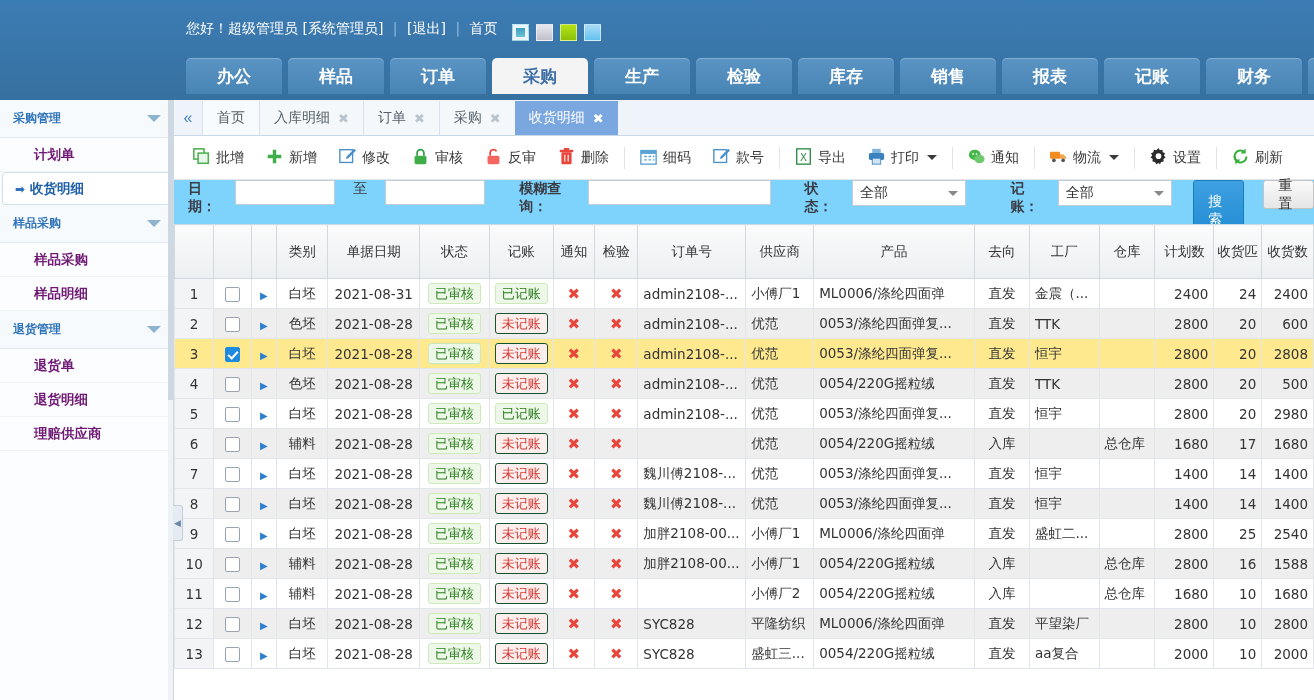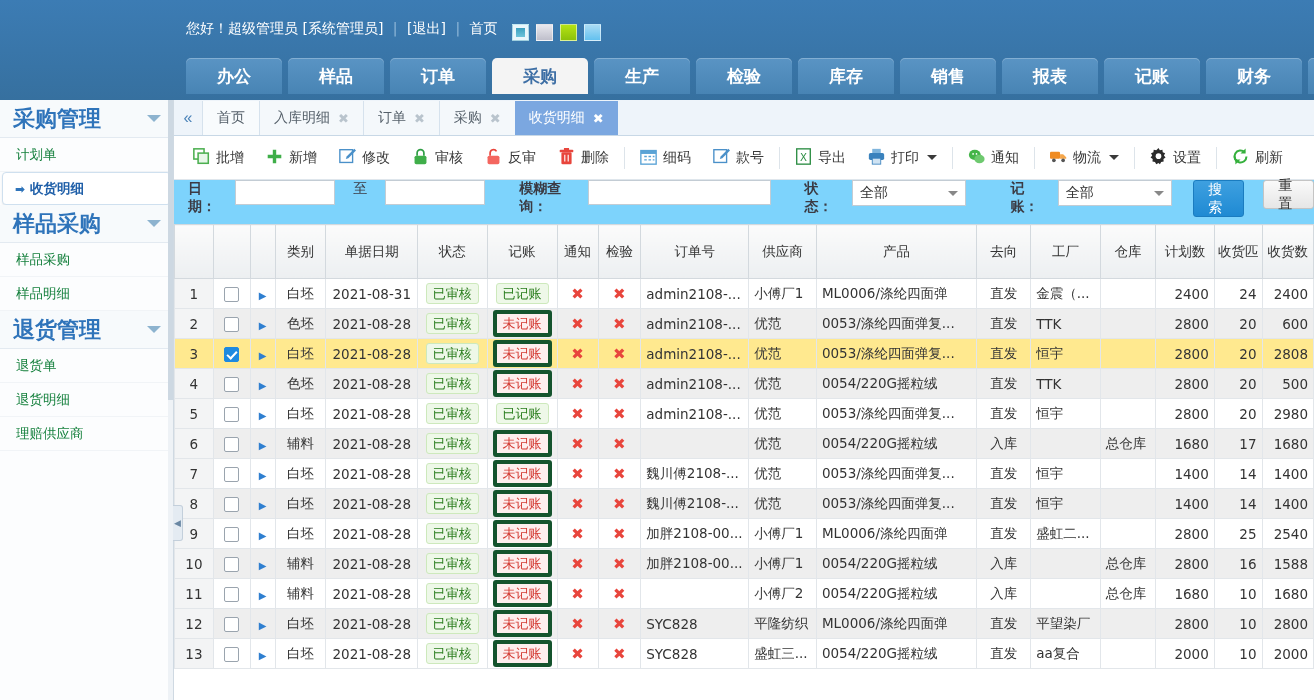--- a/index.html
+++ b/index.html
@@ -42,27 +42,27 @@
     justify-content:center;font-family:"DejaVu Serif",serif;cursor:pointer;
     box-shadow:inset 0 1px 0 rgba(255,255,255,.25);}
   .navtab.active{background:#f4f4f4;color:#3e6fa5;
     box-shadow:none;}
 
   
   .sidebar{position:absolute;left:0;top:100px;width:173px;height:600px;
     background:#fcfdfe;border-right:1px solid #cfd9e2;overflow:hidden;}
   .sb-group{height:37px;display:flex;align-items:center;justify-content:space-between;
     padding:0 12px 0 13px;border-bottom:1px solid #e3eaf1;background:#f7fafc;}
-  .sb-group-label{font-size:22px;font-weight:bold;color:#2f74ba;
+  .sb-group-label{font-size:12px;font-weight:bold;color:#2f74ba;
     font-family:"DejaVu Sans",sans-serif;}
   .caret{width:0;height:0;border-left:7px solid transparent;border-right:7px solid transparent;
     border-top:7px solid #8db3cf;}
-  .sb-item{height:33px;display:flex;align-items:center;padding-left:16px;
-    font-size:13.5px;color:#15803d;border-bottom:1px solid #f1f4f7;cursor:pointer;
-    font-family:"DejaVu Sans",sans-serif;}
+  .sb-item{height:33px;display:flex;align-items:center;padding-left:34px;
+    font-size:13.5px;color:#701a75;border-bottom:1px solid #f1f4f7;cursor:pointer;
+    font-family:"DejaVu Sans",sans-serif;font-weight:bold;}
   .sb-item.sel{background:#fff;color:#1f5fa8;font-weight:bold;
     border:1px solid #cfe0ef;border-radius:4px;margin:0 2px;height:31px;
     box-shadow:0 1px 2px rgba(0,0,0,.08);padding-left:12px;}
   .sb-item.sel .arrow{color:#2f74ba;margin-right:5px;font-size:12px;}
   .sb-scroll{position:absolute;right:0;top:0;width:5px;height:600px;background:#eef2f6;}
   .sb-scroll i{position:absolute;left:0;top:0;width:5px;height:300px;background:#cdd8e2;display:block;}
   .collapse-handle{position:absolute;left:173px;top:505px;width:9px;height:34px;
     background:#e4ebf2;border:1px solid #c3cfdb;border-left:none;border-radius:0 3px 3px 0;
     display:flex;align-items:center;justify-content:center;color:#6a87a3;font-size:9px;cursor:pointer;z-index:5;}
 
@@ -91,21 +91,21 @@
   .caret-sm{width:0;height:0;border-left:5px solid transparent;border-right:5px solid transparent;
     border-top:5px solid #3a3a3a;margin-left:2px;}
 
   .searchbar{height:45px;background:#7dd3fc;border-bottom:1px solid #d3e0ea;
     display:flex;padding-left:14px;gap:12px;}
   .sf-label{font-size:14px;color:#3b3b44;font-weight:bold;margin-right:4px;
     font-family:"DejaVu Sans",sans-serif;}
   .sf-input{height:25px;border:1px solid #c3ccd4;background:#fff;box-sizing:border-box;}
   .sf-sel{height:26px;border:1px solid #c3ccd4;background:#fff;box-sizing:border-box;
     display:flex;align-items:center;justify-content:space-between;padding:0 7px;font-size:14px;color:#333;}
-  .btn-search{height:27px;padding:4px 14px;background:linear-gradient(to bottom,#3ea0e0,#1f8ad3);
+  .btn-search{height:27px;padding:16px 14px;background:linear-gradient(to bottom,#3ea0e0,#1f8ad3);
     border:1px solid #1a7cc0;border-radius:3px;color:#fff;font-size:14px;display:flex;
     align-items:center;justify-content:center;cursor:pointer;font-family:"DejaVu Sans",sans-serif;}
   .btn-reset{height:27px;padding:0 14px;background:linear-gradient(to bottom,#fafafa,#e6e6e6);
     border:1px solid #c4c4c4;border-radius:3px;color:#333;font-size:14px;display:flex;
     align-items:center;justify-content:center;cursor:pointer;font-family:"DejaVu Sans",sans-serif;}
 
   
   .grid{position:absolute;left:0;top:124px;width:1140px;height:476px;overflow:hidden;}
   table.g{border-collapse:collapse;table-layout:fixed;font-family:"DejaVu Sans",sans-serif;}
   table.g th{background:linear-gradient(to bottom,#fbfbfb,#eceff1);
@@ -121,21 +121,21 @@
   .rownum{text-align:center;color:#333;background:#f3f4f5 !important;}
   tr.sel .rownum{background:#ffe98f !important;}
   .cb{width:15px;height:15px;border:1px solid #9aa4ae;border-radius:2px;background:#fff;
     display:inline-block;vertical-align:middle;box-sizing:border-box;}
   .cb.on{background:#1e8ae0;border-color:#1e8ae0;position:relative;}
   .cb.on:after{content:"";position:absolute;left:4px;top:1px;width:4px;height:8px;
     border:solid #fff;border-width:0 2px 2px 0;transform:rotate(43deg);}
   .expander{color:#2f7fd0;font-size:10px;}
   .pill{display:inline-block;padding:1px 6px;border-radius:3px;font-size:13px;line-height:17px;}
   .pill.ok{background:#eef8e8;border:1px solid #cde9bc;color:#2a7d1d;}
-  .pill.bad{background:#fdeeee;border:4px solid #14532d;color:#d33a32;}
+  .pill.bad{background:#fdeeee;border:1px solid #14532d;color:#d33a32;}
   .xmark{color:#e8453c;font-weight:bold;font-size:15px;}
 </style>
 </head>
 <body>
 
 <div class="app">
 
   <div class="header">
 
     <div class="greet">

